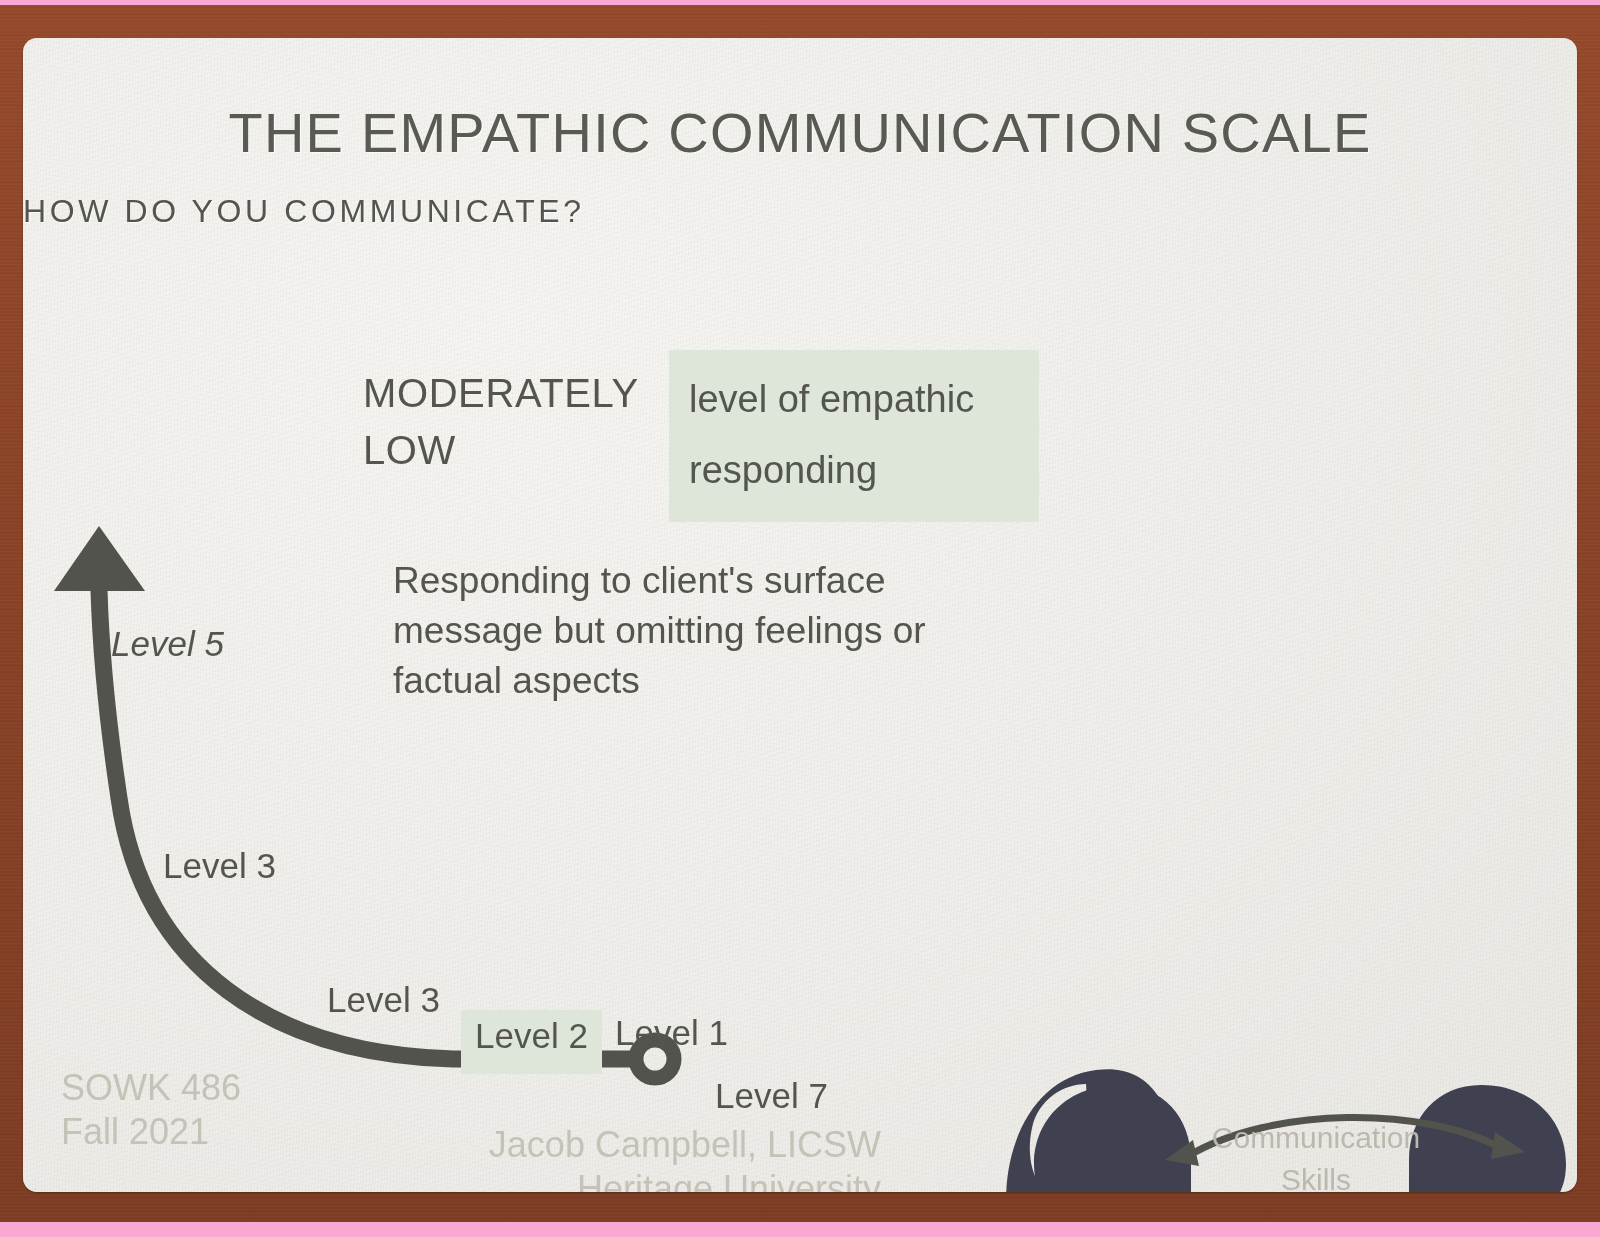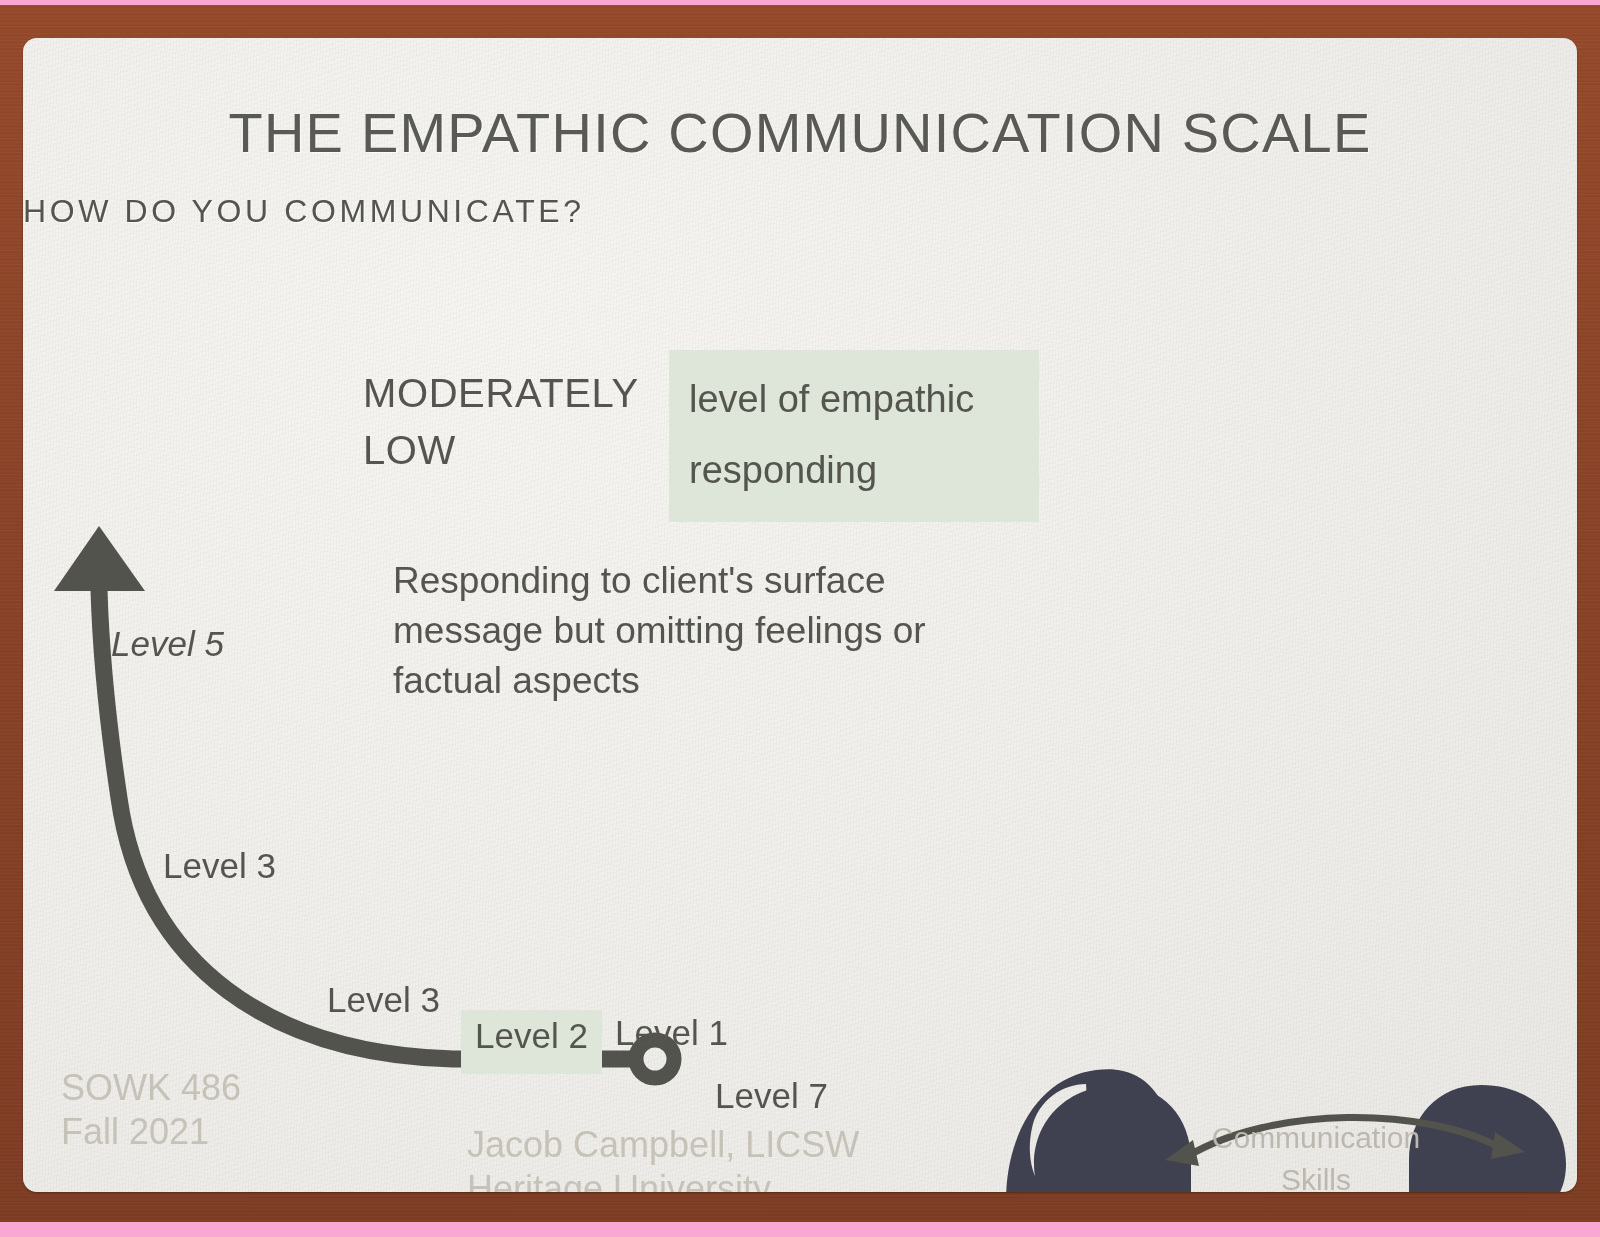--- a/index.html
+++ b/index.html
@@ -124,21 +124,21 @@
 
   
   .footer{
     position:absolute;
     font-size:36px;
     line-height:44px;
     color:#c6c2b7;
     white-space:pre-line;
   }
   #footer-left{left:22px;top:1028px;margin-left:16px;}
-  #footer-center{left:444px;top:1085px;text-align:left;width:430px;}
+  #footer-center{left:428px;top:1085px;text-align:right;width:430px;}
 
   
   #comm-text{
     position:absolute;
     left:1148px;top:1079px;width:290px;
     text-align:center;
     font-size:30px;
     line-height:42px;
     color:#bcb8ad;
     white-space:pre-line;

